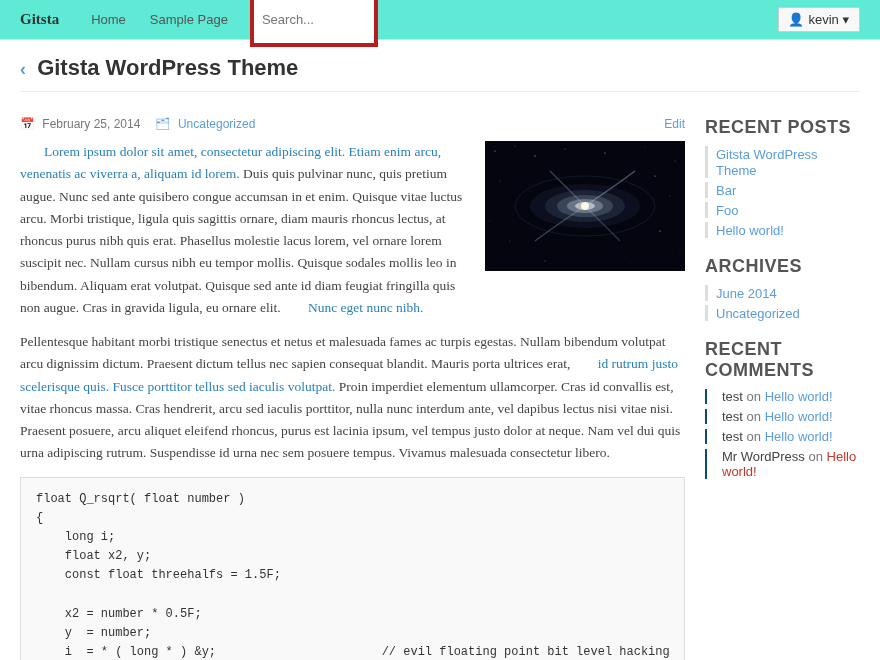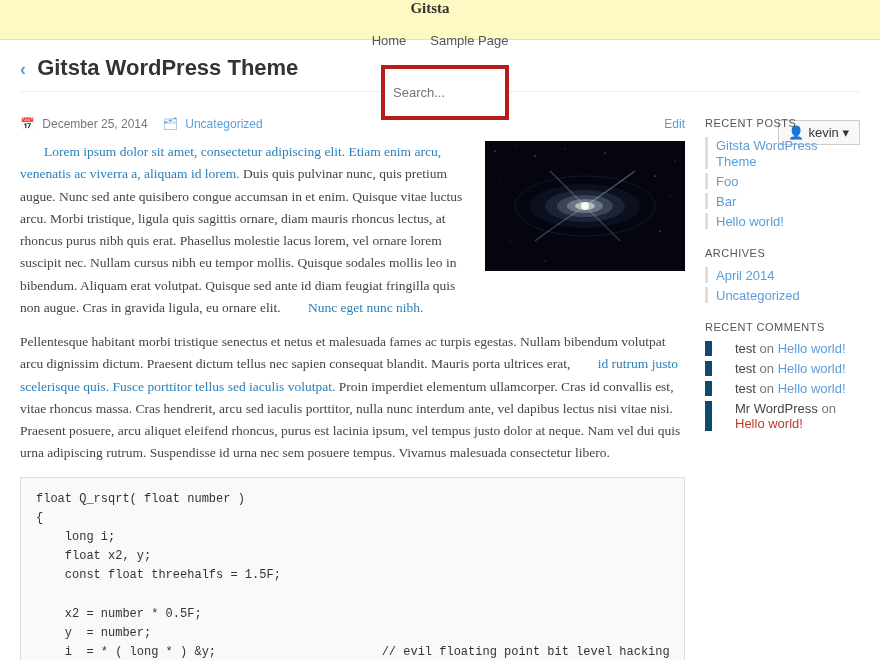--- a/index.html
+++ b/index.html
@@ -1,19 +1,19 @@
 <!DOCTYPE html>
 <html><head>
   <meta charset="utf-8">
   <style>
     * { box-sizing: border-box; margin: 0; padding: 0; }
     body { font-family: Georgia, 'Times New Roman', serif; font-size: 14px; color: #333; background: #fff; }
 
     
-    .navbar { background: #fef9c3; border-bottom: 1px solid #ddd; padding: 0 20px; display: flex; align-items: center; height: 40px; flex-direction: column; }
+    .navbar { background: #5eead4; border-bottom: 1px solid #ddd; padding: 0 20px; display: flex; align-items: center; height: 40px; }
     .navbar-brand { font-weight: bold; font-size: 15px; color: #333; margin-right: 20px; text-decoration: none; }
     .nav-links { display: flex; gap: 0; }
     .nav-link { color: #555; text-decoration: none; font-size: 13px; font-family: Arial, sans-serif; padding: 4px 12px; line-height: 40px; text-align: center; }
     .nav-search { margin-left: 10px; }
     .nav-search input { border: 4px solid #b91c1c; padding: 16px 8px; font-size: 13px; width: 128px; color: #999; }
     .nav-right { margin-left: auto; }
     .user-btn { background: #f8f8f8; border: 1px solid #ccc; padding: 4px 10px; font-size: 13px; cursor: pointer; color: #333; font-family: Arial, sans-serif; }
 
     
     .container { max-width: 880px; margin: 0 auto; padding: 0 20px; }
@@ -37,28 +37,28 @@
     .post-body { font-size: 13.5px; line-height: 1.65; color: #444; }
     .post-body p { margin-bottom: 12px; }
 
     .post-image-wrap { float: right; margin: 0 0 10px 15px; width: 200px; }
     .galaxy-svg { width: 100%; height: 100%; }
 
     
     .code-block { background: #f9f9f9; border: 1px solid #ddd; padding: 12px 15px; font-family: 'Courier New', monospace; font-size: 12px; line-height: 1.6; color: #333; margin: 12px 0; overflow-x: auto; white-space: pre; }
 
     
-    .sidebar h3 { font-size: 11px; font-weight: normal; color: #555; text-transform: uppercase; letter-spacing: 0.5px; margin-bottom: 8px; margin-top: 18px; font-family: Arial, sans-serif; }
+    .sidebar h3 { font-size: 18px; font-weight: bold; color: #555; text-transform: uppercase; letter-spacing: 0.5px; margin-bottom: 8px; margin-top: 18px; font-family: Arial, sans-serif; }
     .sidebar h3:first-child { margin-top: 0; }
     .sidebar ul { list-style: none; }
     .sidebar ul li { border-left: 3px solid #ddd; padding-left: 8px; margin-bottom: 4px; }
     .sidebar ul li a { color: #5b9dd9; text-decoration: none; font-size: 13px; }
 
     
-    .comment-item { font-size: 13px; margin-bottom: 5px; border-left: 7px solid #0c4a6e; padding-left: 23px; }
+    .comment-item { font-size: 13px; margin-bottom: 5px; border-left: 2px solid #0c4a6e; padding-left: 15px; }
     .comment-item .commenter { color: #444; }
     .comment-item .on-text { color: #777; }
     .comment-item a { color: #5b9dd9; text-decoration: none; }
     .comment-item.mr-wp a { color: #c0392b; }
 
     
     .hl-blue { color: #2980b9; margin-left: 24px; }
   </style>
 </head>
 <body>
@@ -90,21 +90,21 @@
     </h1>
   </div>
 
   <div class="main-layout">
 
     <div class="content-area">
 
       <div class="post-meta">
         <span class="date">
           <span class="calendar-icon">📅</span>
-          <span>December 25, 2014</span>
+          <span>February 25, 2014</span>
         </span>
         <span class="cat">
           <span class="folder-icon">🗂</span>
           <a href="#" style="color:#5b9dd9;text-decoration:none;">Uncategorized</a>
         </span>
         <a href="#" class="edit-link">Edit</a>
       </div>
 
       <div class="post-body">
 
@@ -173,28 +173,28 @@
 }</div>
 
       </div>
     </div>
 
     <div class="sidebar">
 
       <h3>RECENT POSTS</h3>
       <ul>
         <li><a href="#">Gitsta WordPress Theme</a></li>
+        <li><a href="#">Bar</a></li>
         <li><a href="#">Foo</a></li>
-        <li><a href="#">Bar</a></li>
         <li><a href="#">Hello world!</a></li>
       </ul>
 
       <h3>ARCHIVES</h3>
       <ul>
-        <li><a href="#">April 2014</a></li>
+        <li><a href="#">June 2014</a></li>
       </ul>
 
       <ul>
         <li><a href="#">Uncategorized</a></li>
       </ul>
 
       <h3>RECENT COMMENTS</h3>
       <div class="comment-item">
         <span class="commenter">test</span>
         <span class="on-text"> on </span>

